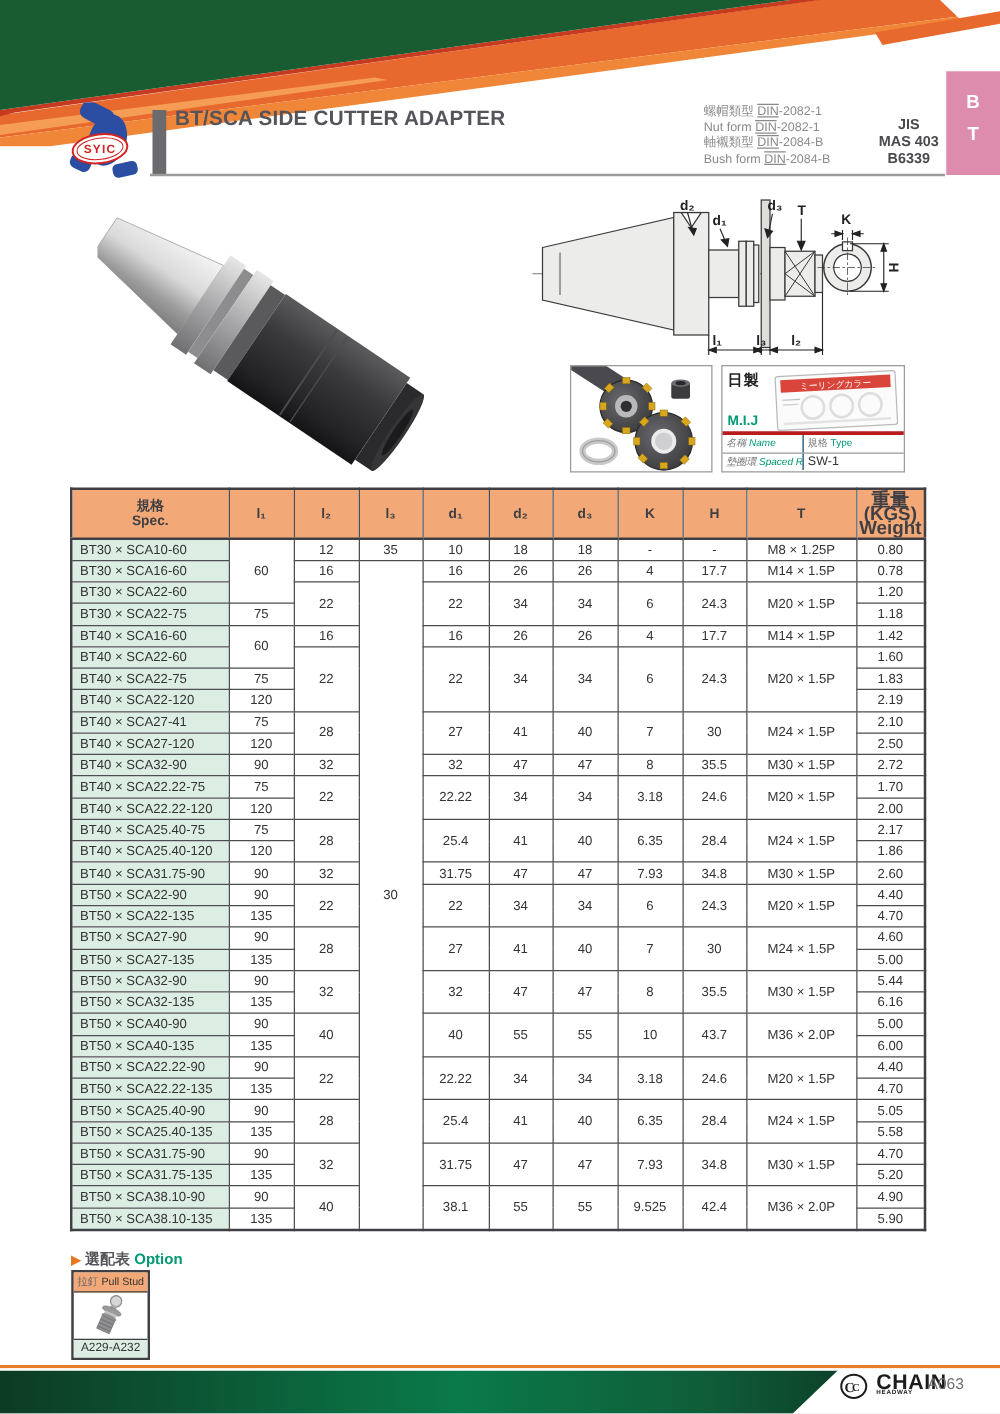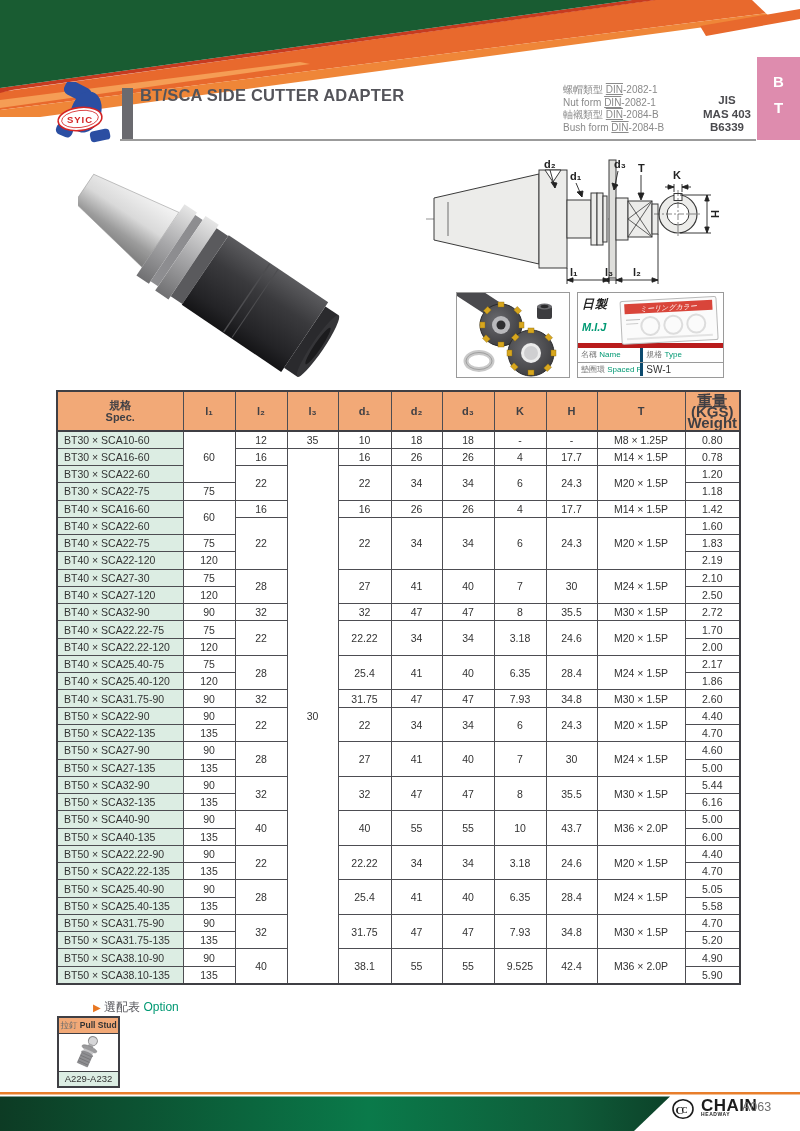--- a/index.html
+++ b/index.html
@@ -15,53 +15,53 @@
   .hrule{height:2px;background:#9b9b9b;}
   .din-block{font-size:10px;color:#8a8a8a;line-height:12.5px;white-space:nowrap;}
   .din-mark{text-decoration:underline overline;margin-top:11px;}
   .jis-block{font-size:11.5px;font-weight:bold;color:#4a4a4e;text-align:center;line-height:13.5px;}
   .side-tab{width:43px;height:83px;background:#de8cae;color:#ffffff;font-weight:bold;
             font-size:15px;text-align:center;padding-top:12px;line-height:26px;}
 
   
   .pic-box{border:1px solid #9a9a9a;background:#ffffff;}
   .mij-box{border:1px solid #9a9a9a;background:#ffffff;font-size:8px;}
-  .mij-top{display:flex;height:55px;border-bottom:5px solid #b91c1c;font-style:italic;}
+  .mij-top{display:flex;height:55px;border-bottom:3px solid #b91c1c;}
   .mij-label{width:40px;border-right:0;padding:3px 0 0 4px;}
   .mij-zh{font-size:12px;font-weight:bold;color:#222;letter-spacing:1px;}
-  .mij-en{font-size:11px;font-weight:bold;color:#009973;margin-top:8px;}
+  .mij-en{font-size:11px;font-weight:bold;color:#009973;margin-top:18px;}
   .mij-row{display:flex;height:14px;line-height:13px;}
   .mij-row + .mij-row{border-top:1px solid #9a9a9a;}
-  .mij-c1{width:45%;border-right:3px solid #0c4a6e;padding-left:3px;white-space:nowrap;overflow:hidden;}
+  .mij-c1{width:45%;border-right:1px solid #0c4a6e;padding-left:3px;white-space:nowrap;overflow:hidden;font-style:italic;}
   .mij-c2{width:55%;padding-left:3px;white-space:nowrap;overflow:hidden;}
   .zh-g{color:#777;}
   .en-t{color:#009973;}
   .sw1{font-size:10px;color:#333;}
 
   
   table.spec{border-collapse:collapse;table-layout:fixed;width:683px;border:2px solid #3f3f44;}
   table.spec th,table.spec td{border:1px solid #4d4d52;padding:0;text-align:center;
       font-size:10.5px;color:#333;overflow:hidden;white-space:nowrap;}
   table.spec thead tr{height:40px;}
   table.spec th{background:#f2a977;color:#3f3f44;font-weight:bold;border-bottom:2px solid #3f3f44;}
   table.spec th .hl{line-height:12px;font-size:11px;}
   table.spec th .hs{line-height:11px;font-size:15px;}
   table.spec tbody tr{height:17.28px;margin-left:43px;}
   table.spec td.spec-cell{background:#dcede3;text-align:left;padding-left:6px;}
 
   
-  .option-label{font-size:12px;font-weight:normal;white-space:nowrap;margin-left:36px;}
+  .option-label{font-size:12px;font-weight:bold;white-space:nowrap;}
   .option-label .arr{color:#e87722;font-size:10px;}
   .option-label .zh{color:#55555a;}
   .option-label .en{color:#009973;}
   .option-card{width:63px;border:2px solid #3f3f44;background:#fff;}
   .option-card .oc-head{background:#f2a977;border-bottom:1px solid #3f3f44;height:16px;
        font-size:8.5px;line-height:15px;text-align:center;white-space:nowrap;overflow:hidden;}
   .oc-head .zh{color:#6b6b6b;}
-  .oc-head .en{color:#333;font-weight:bold;}
+  .oc-head .en{color:#333;font-weight:normal;}
   .option-card .oc-photo{height:37px;}
   .option-card .oc-code{background:#dcede3;border-top:1px solid #3f3f44;height:15px;
        font-size:9.5px;line-height:14px;text-align:center;color:#333;}
 
   
   .brand{display:flex;align-items:center;gap:5px;}
   .brand-txt .b1{font-size:17px;font-weight:bold;color:#1c1c1c;line-height:10px;letter-spacing:.5px;}
   .brand-txt .b2{font-size:5px;font-weight:bold;color:#1c1c1c;line-height:6px;letter-spacing:.6px;}
   .page-code{font-size:12.5px;color:#6f6f6f;}
 </style>
@@ -433,21 +433,21 @@
           <td class="spec-cell">BT40 × SCA22-75</td>
           <td>75</td>
           <td>1.83</td>
         </tr>
         <tr>
           <td class="spec-cell">BT40 × SCA22-120</td>
           <td>120</td>
           <td>2.19</td>
         </tr>
         <tr>
-          <td class="spec-cell">BT40 × SCA27-30</td>
+          <td class="spec-cell">BT40 × SCA27-41</td>
           <td>75</td>
           <td rowspan="2">28</td>
           <td rowspan="2">27</td>
           <td rowspan="2">41</td>
           <td rowspan="2">40</td>
           <td rowspan="2">7</td>
           <td rowspan="2">30</td>
           <td rowspan="2">M24 × 1.5P</td>
           <td>2.10</td>
         </tr>

